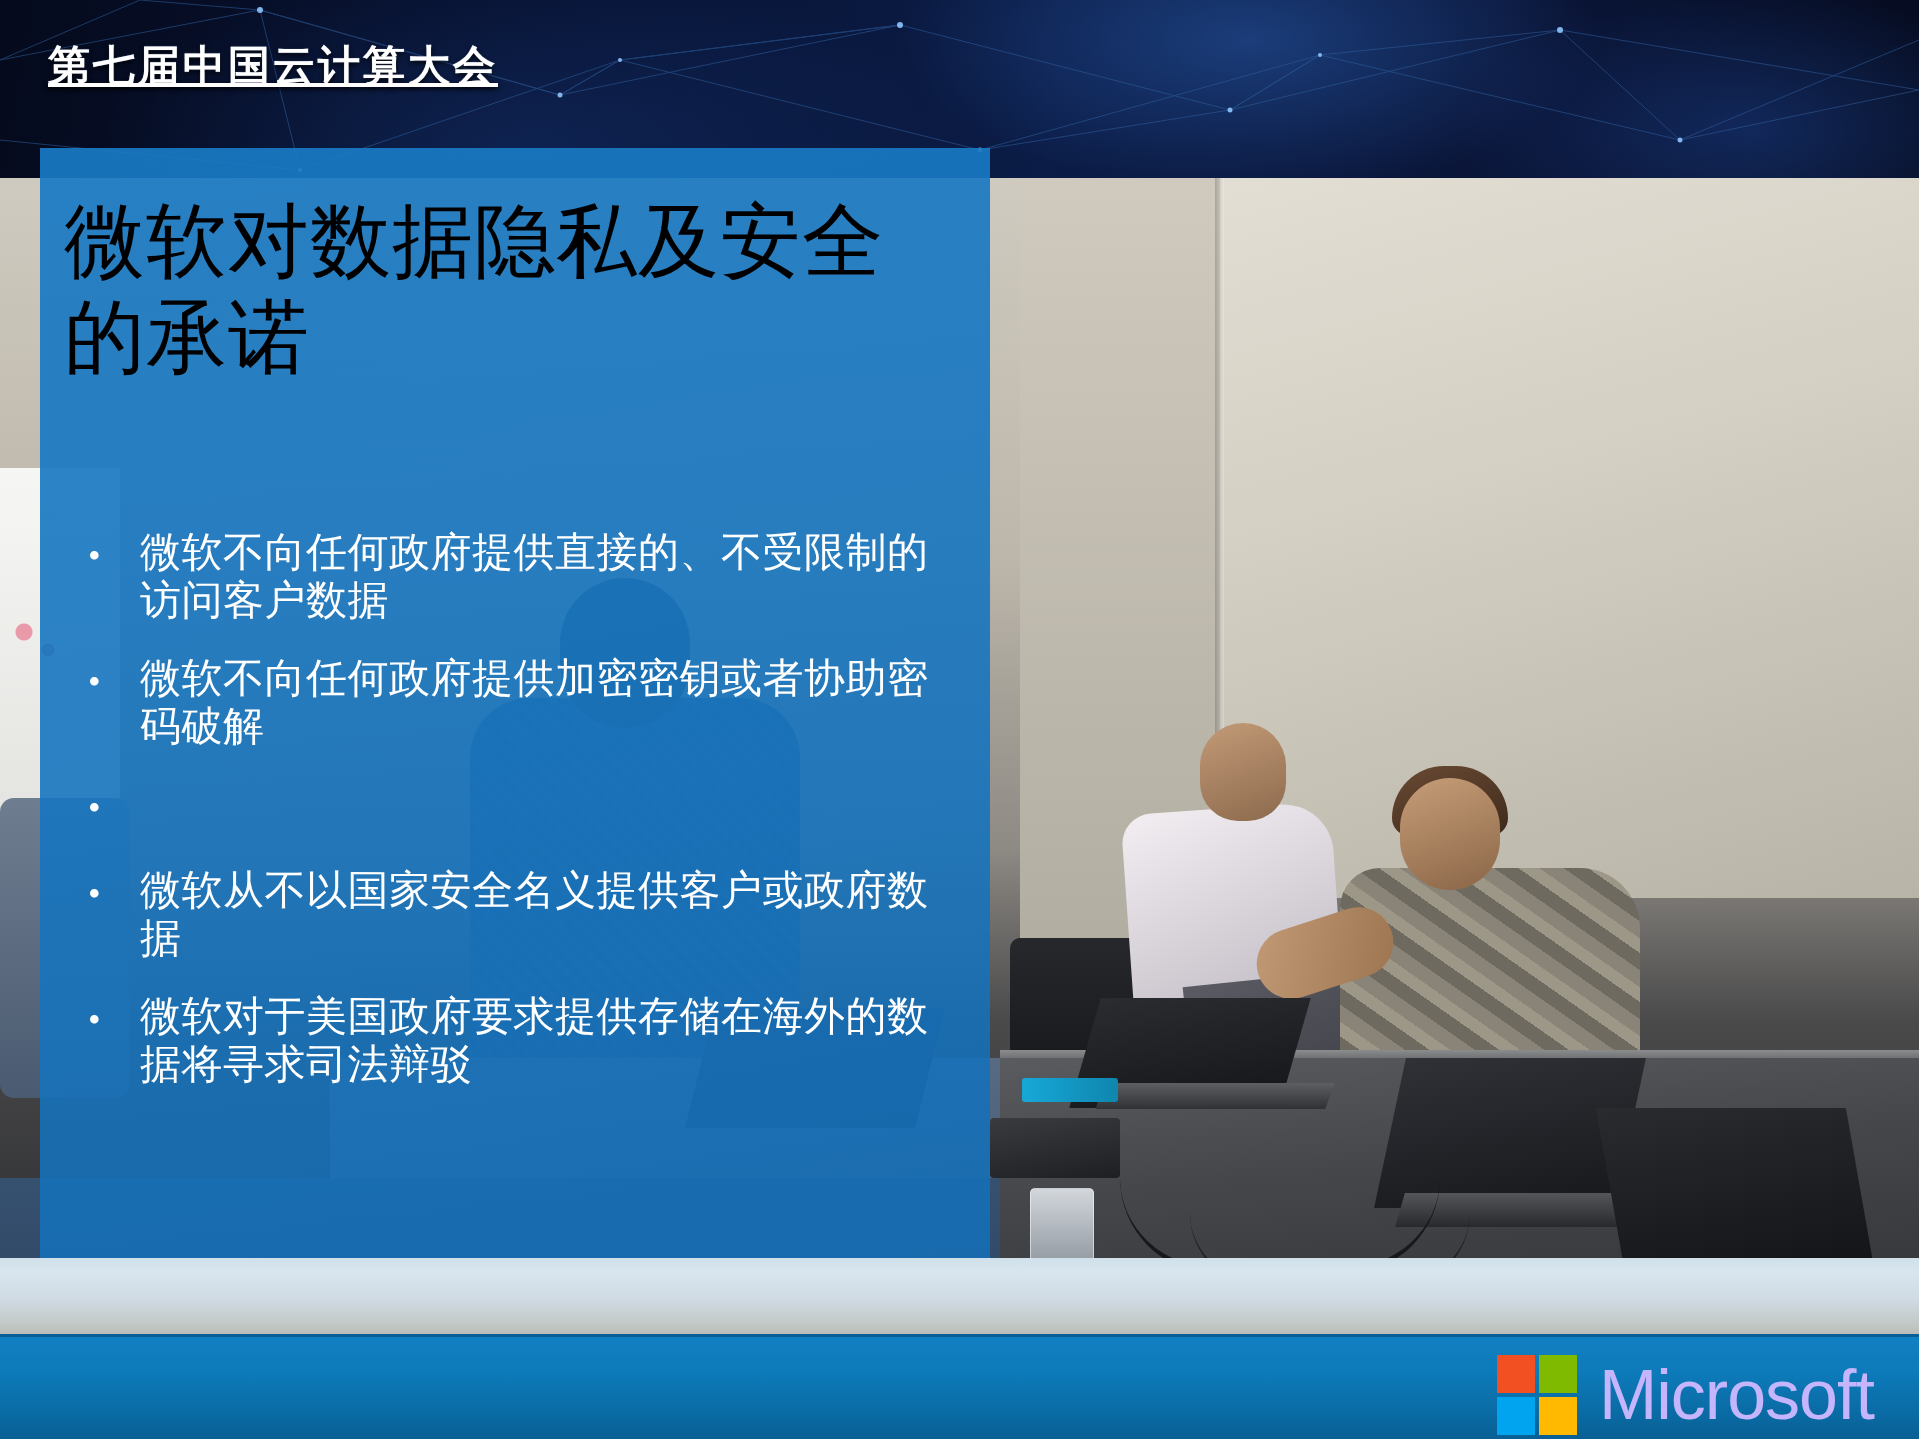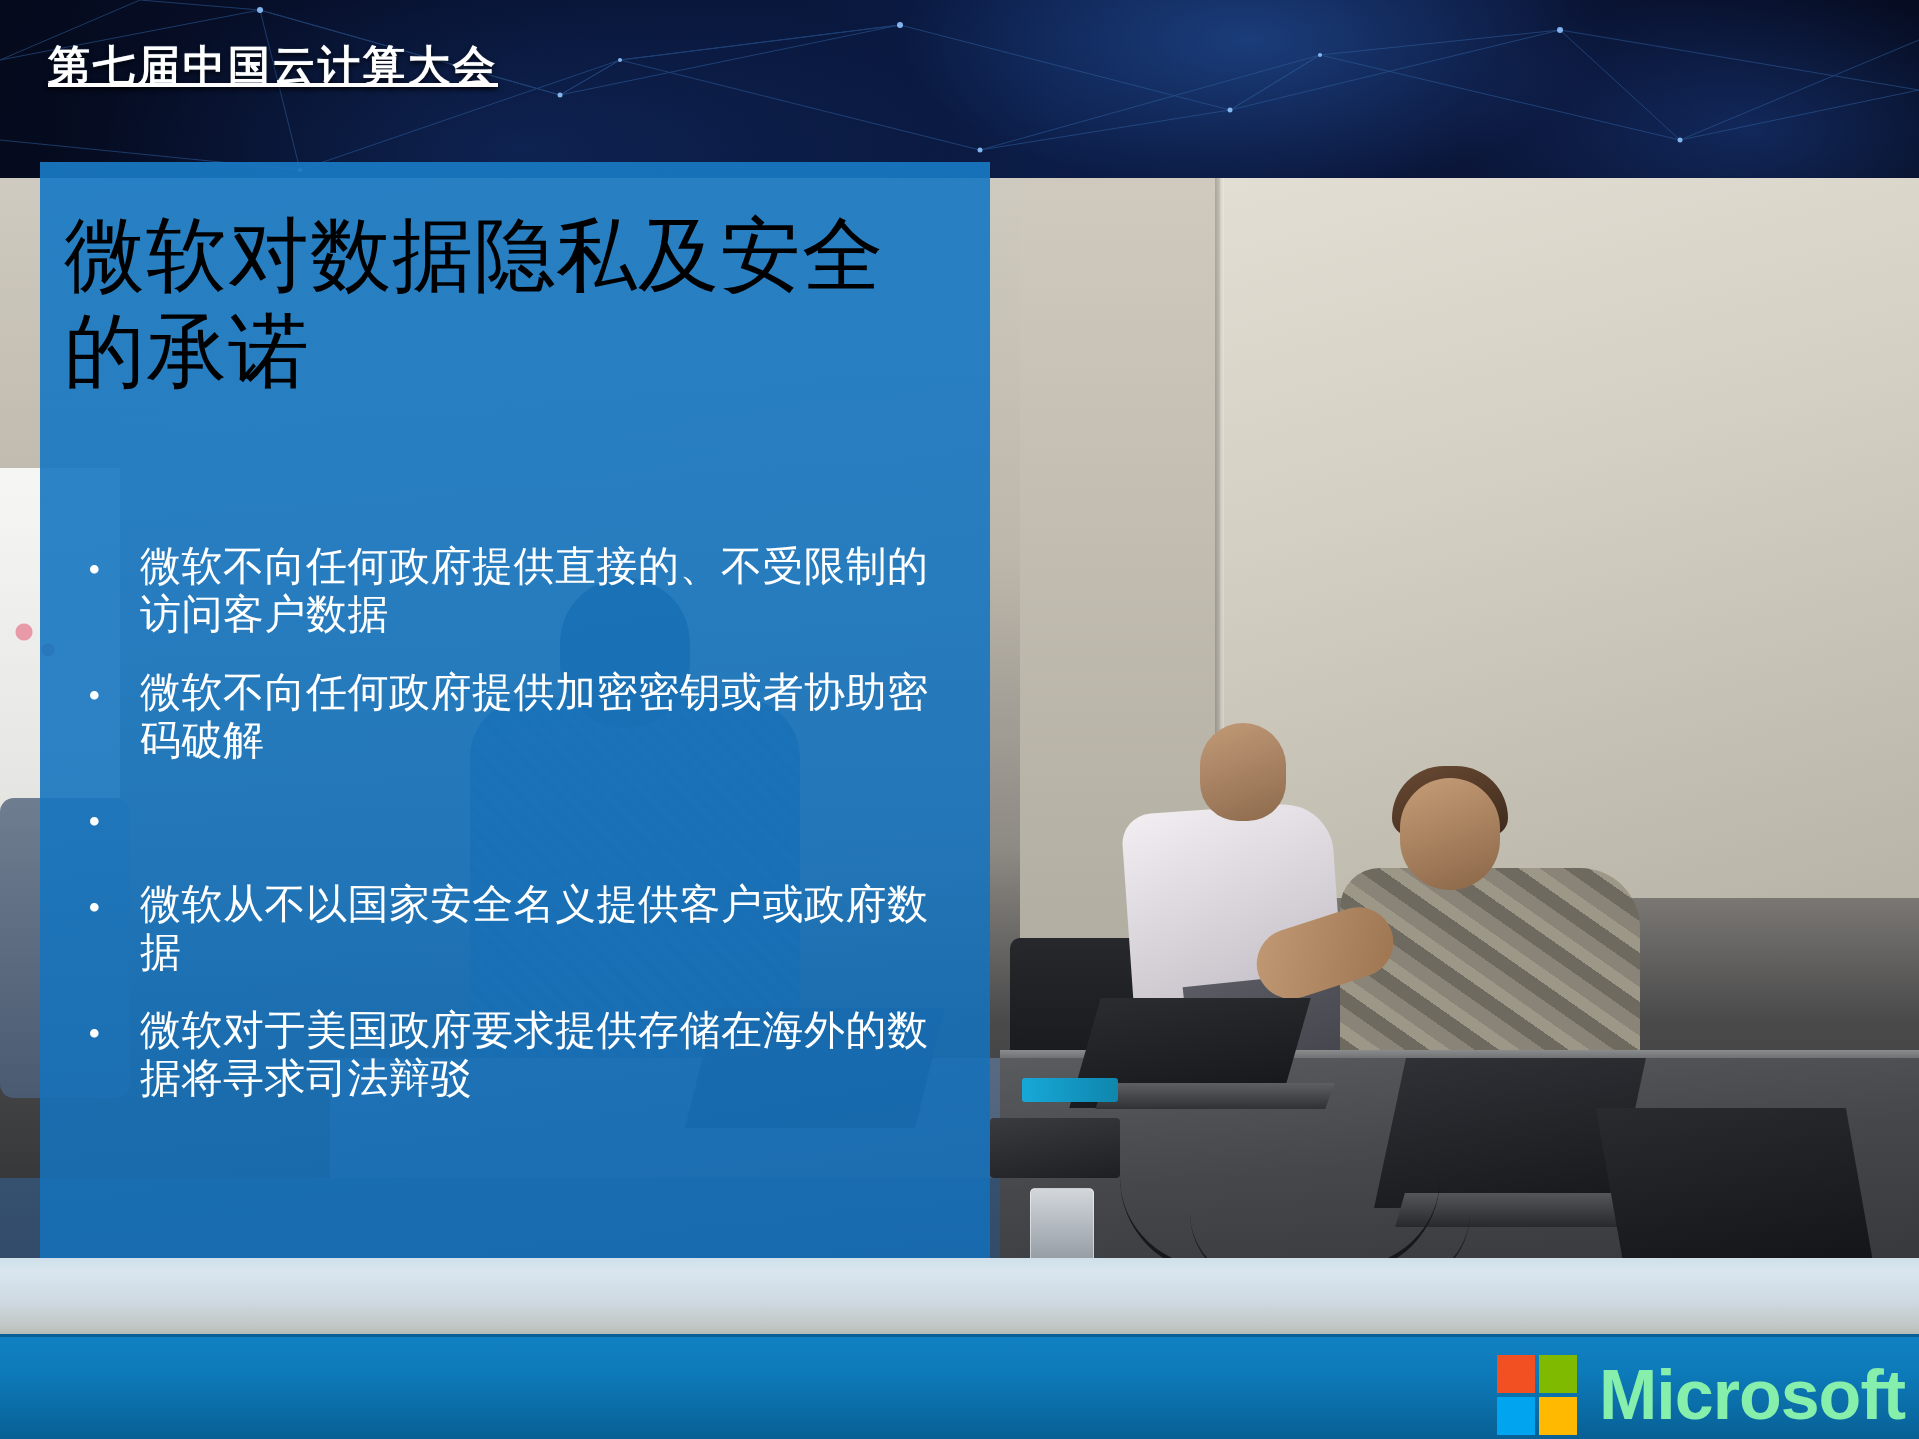--- a/index.html
+++ b/index.html
@@ -114,21 +114,21 @@
     background:linear-gradient(175deg,#5d6f86,#3f5470);}
   .p-left-lap{position:absolute;left:700px;top:830px;width:230px;height:120px;
     background:#24364d;transform:skewX(-14deg);}
   .p-left-chair{position:absolute;left:0px;top:620px;width:130px;height:300px;border-radius:14px;
     background:linear-gradient(180deg,#6f7d90,#4a5a70);}
   .p-left-edge{position:absolute;left:0px;top:1000px;width:1000px;height:260px;
     background:linear-gradient(180deg,#36506f,#27405c);}
 
   
   .panel{
-    position:absolute;left:40px;top:162px;width:950px;height:1115px;
+    position:absolute;left:40px;top:148px;width:950px;height:1115px;
     background:linear-gradient(170deg,rgba(25,122,196,.92) 0%,rgba(23,118,192,.90) 45%,rgba(20,110,182,.88) 100%);
     overflow:hidden;
   }
   .panel .title{
     position:absolute;left:24px;top:46px;width:900px;
     color:#000000;font-size:81px;line-height:96px;letter-spacing:1px;
     font-family:"Liberation Serif","DejaVu Serif",serif;
     white-space:pre-line;
   }
   .bullets{position:absolute;left:48px;top:380px;width:880px;}
@@ -149,21 +149,21 @@
     border-bottom:3px solid #0a5f96;
   }
   .bluebar{
     position:absolute;left:0;top:1337px;width:1919px;height:102px;
     background:linear-gradient(180deg,#1180c2 0%,#0d7ab9 35%,#0a6ba4 75%,#085f93 100%);
   }
   .ms-logo{position:absolute;left:1497px;top:1355px;display:flex;align-items:center;gap:22px;}
   .ms-squares{display:grid;grid-template-columns:38px 38px;grid-template-rows:38px 38px;gap:4px;}
   .ms-squares i{display:block;width:38px;height:38px;}
   .ms-word{
-    color:#86efac;font-size:70px;line-height:70px;font-weight:bold;
+    color:#c4b5fd;font-size:70px;line-height:70px;font-weight:normal;
     font-family:"Liberation Sans","DejaVu Sans",sans-serif;letter-spacing:-1px;
   }
 </style>
 </head>
 <body>
 
 <div class="slide">
 
   <div class="banner">
     <svg class="net" viewBox="0 0 1919 178" preserveAspectRatio="none">

